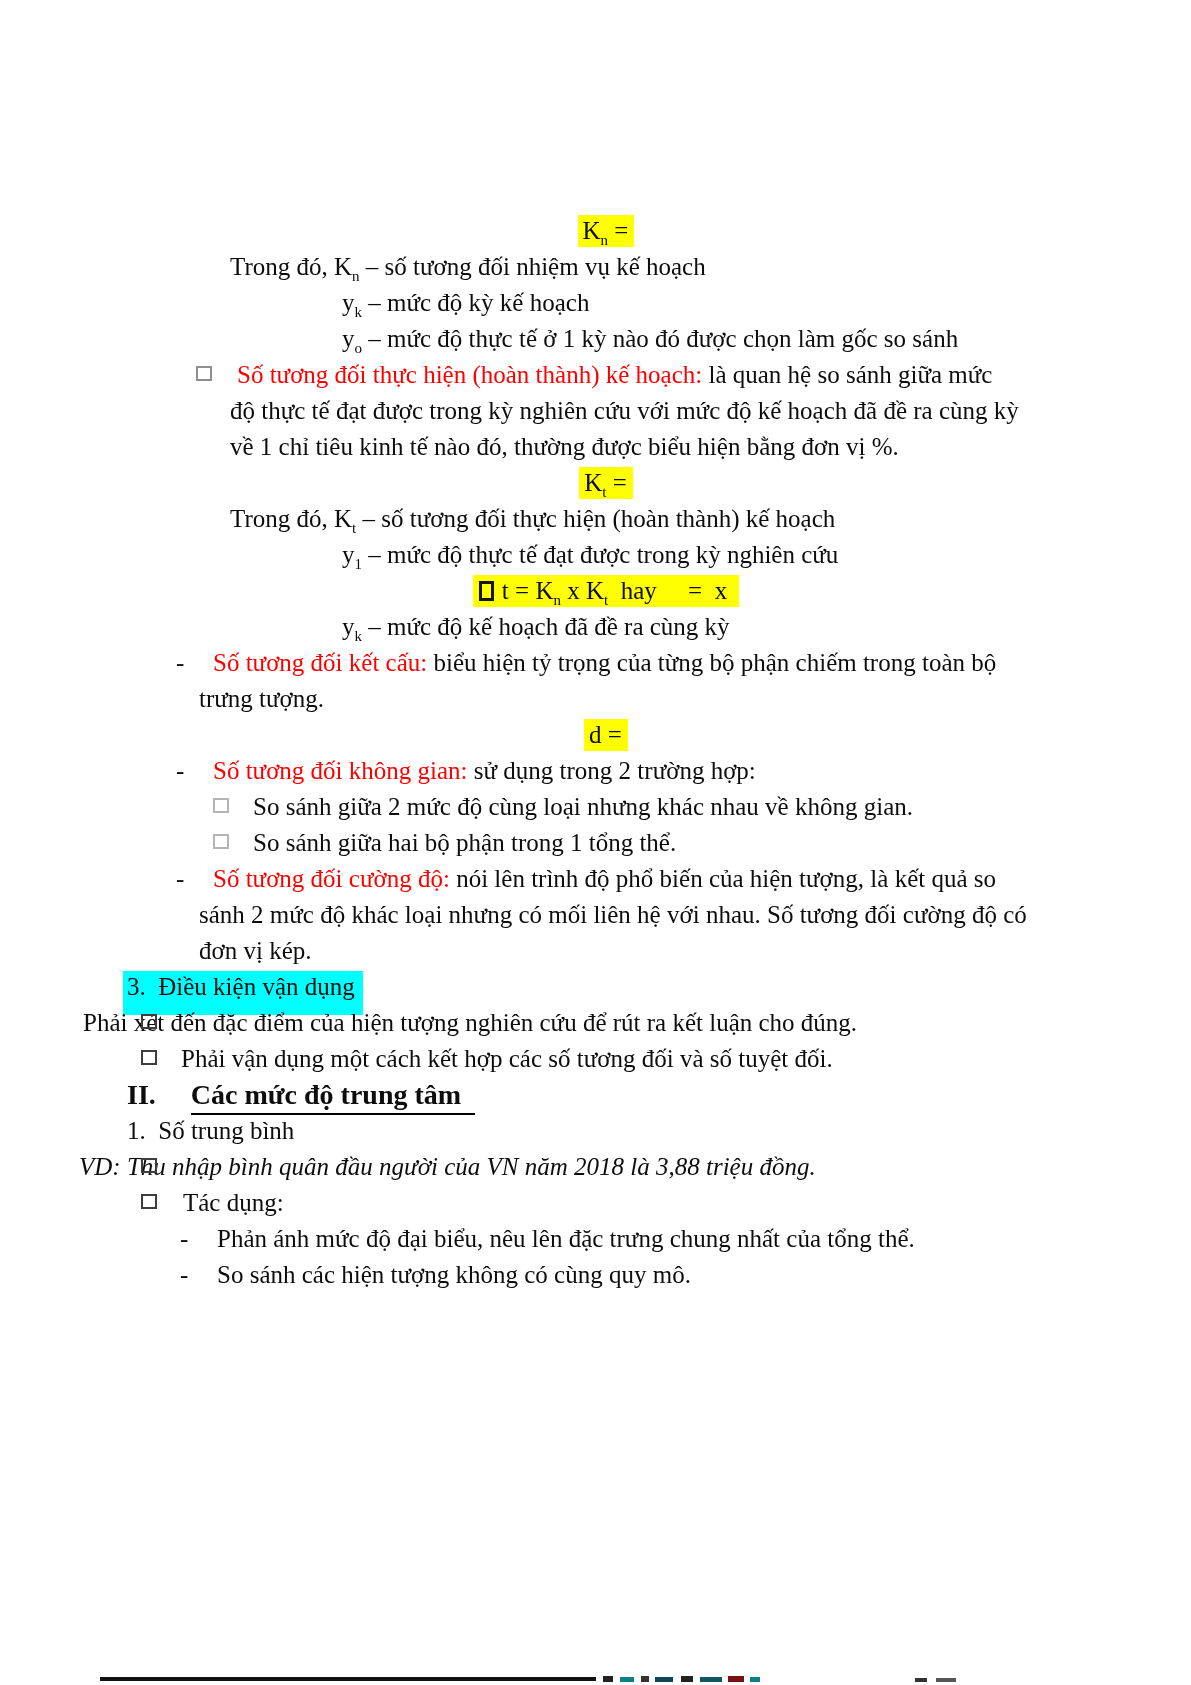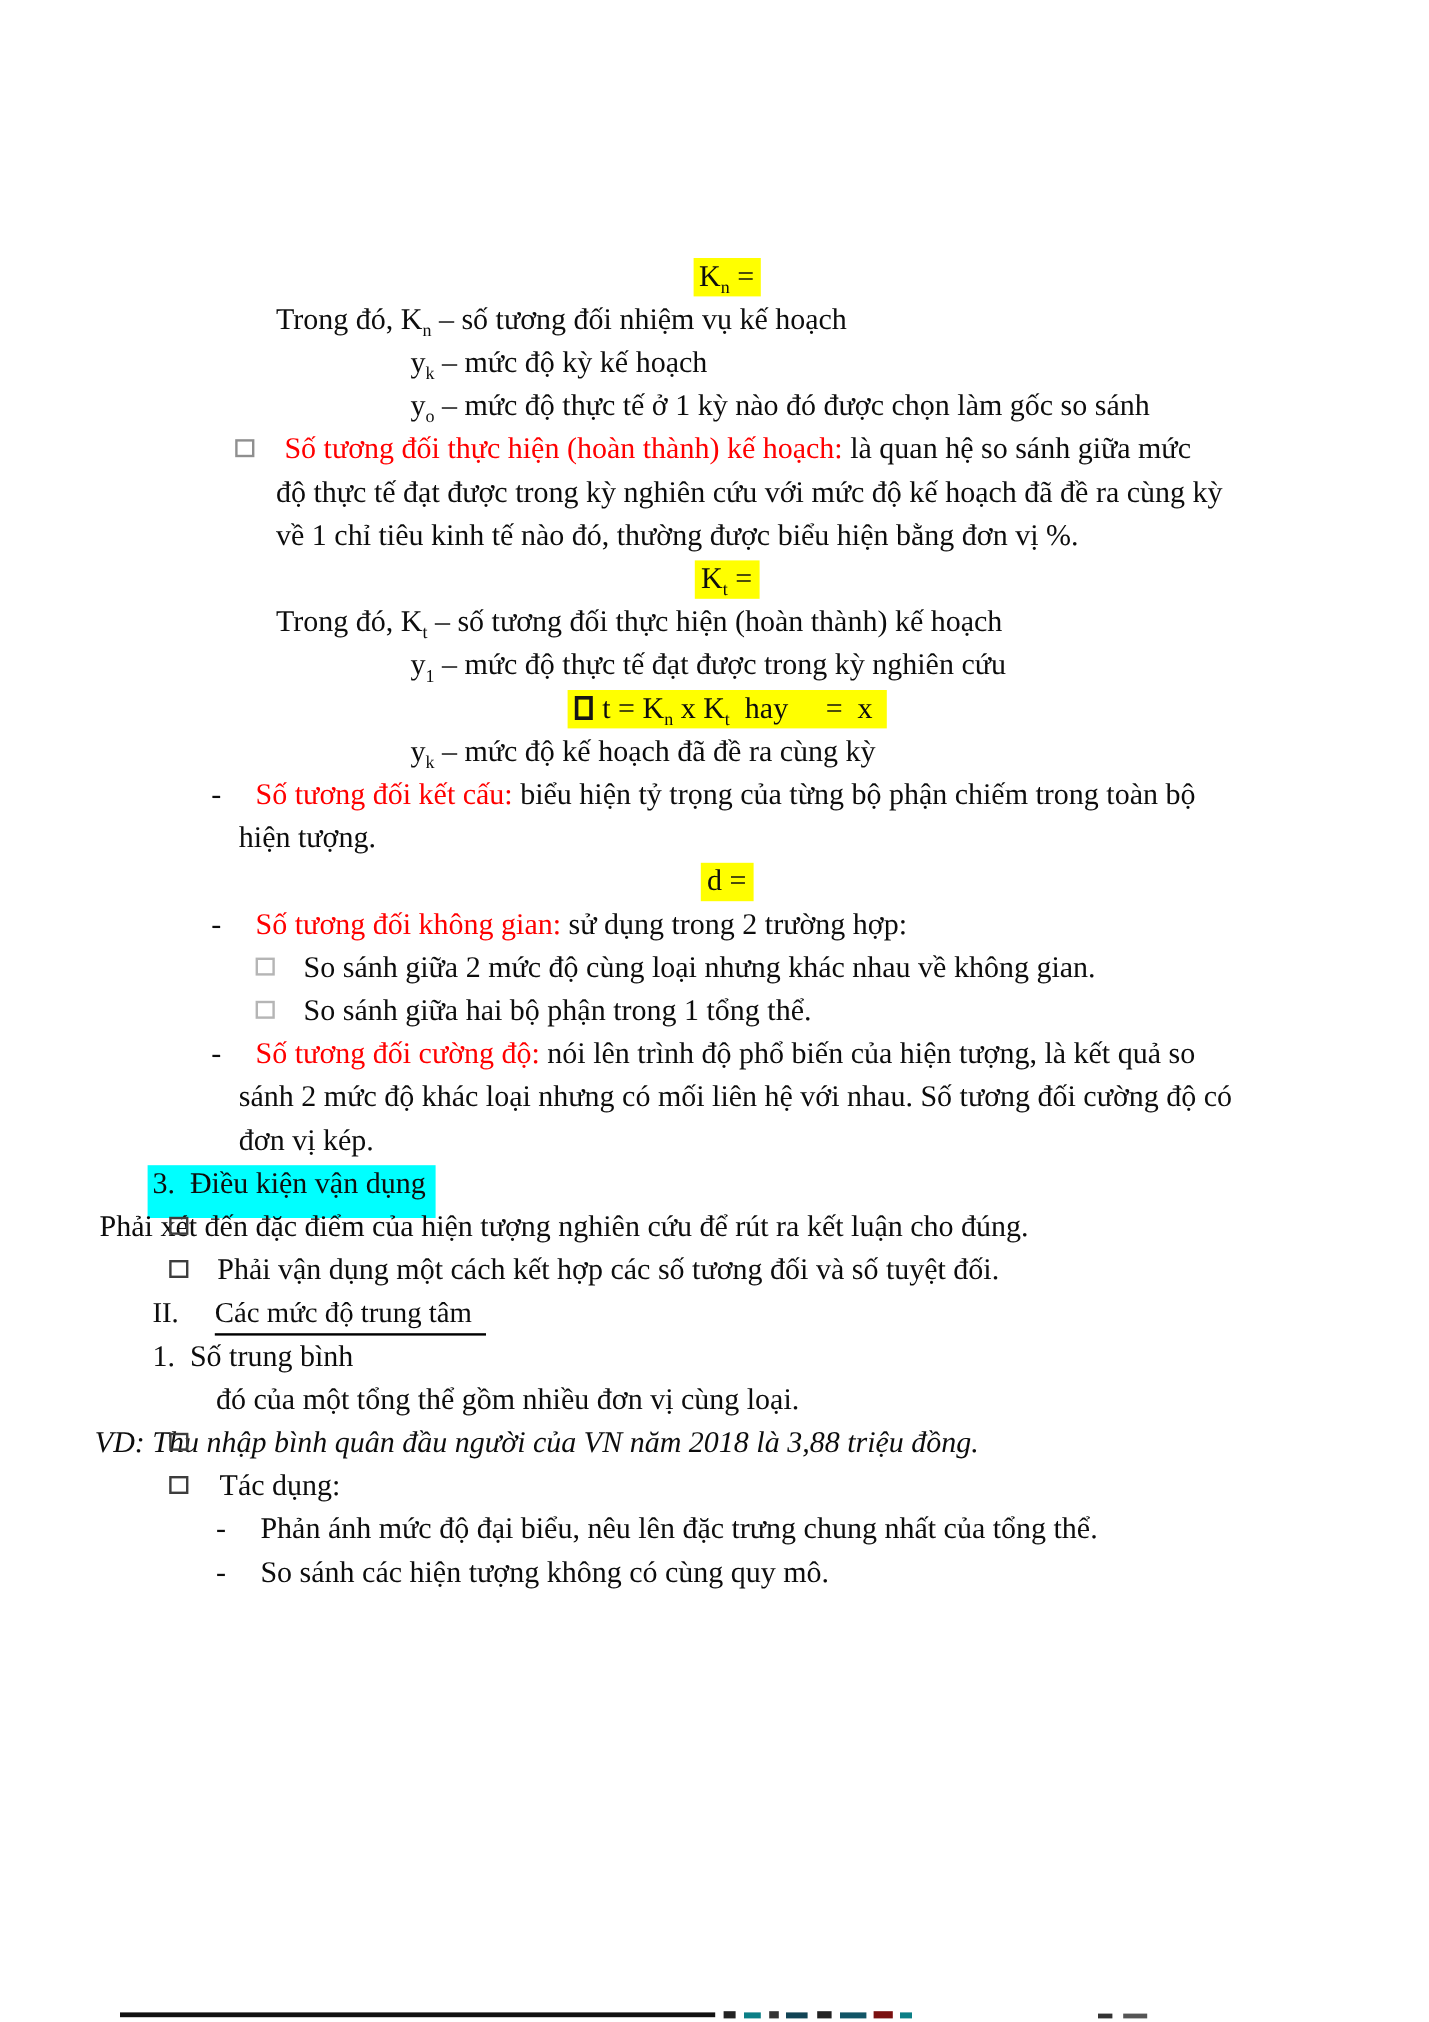--- a/index.html
+++ b/index.html
@@ -9,21 +9,21 @@
     width:1191px;height:1685px;
     background:var(--page-bg,#fff);
     overflow:hidden;
     font-family:"Liberation Serif","DejaVu Serif",serif;
     color:var(--text,#0d0d0d);
     font-size:25px;
   }
   .content{position:absolute;top:213px;left:0;right:0;}
   .line{position:relative;height:36px;line-height:36px;white-space:pre;}
   .line.center{text-align:center;padding-left:21px;}
-  .line.big{font-size:24px;}
+  .line.big{font-size:28px;font-weight:bold;}
   sub{font-size:15px;line-height:0;}
   .red{color:var(--red,#ff0000);}
   .u{border-bottom:2px solid #000;padding-bottom:3px;}
   .hl-yellow{background:var(--yellow,#ffff00);padding:2px 6px 3px 5px;}
   .hl-cyan{background:var(--cyan,#00ffff);padding:2px 8px 15px 4px;margin-left:-4px;}
   .marker{position:absolute;top:0;line-height:36px;}
   .cb{position:absolute;width:14px;height:15px;top:9px;border:2px solid #444;background:transparent;box-sizing:border-box;width:16px;}
   .cb-dark{border-color:#3d3d3d;}
   .cb-gray{border-color:#8f8f8f;}
   .cb-light{border-color:#b5b5b5;}
@@ -41,34 +41,33 @@
       <div class="line" style="padding-left: 342px;"><span>y</span><sub>o</sub><span> – mức độ thực tế ở 1 kỳ nào đó được chọn làm gốc so sánh</span></div>
       <div class="line" style="padding-left: 237px;"><span class="marker cb cb-gray" style="left: 196px;"></span><span class="red">Số tương đối thực hiện (hoàn thành) kế hoạch:</span><span> là quan hệ so sánh giữa mức</span></div>
       <div class="line" style="padding-left: 230px;"><span>độ thực tế đạt được trong kỳ nghiên cứu với mức độ kế hoạch đã đề ra cùng kỳ</span></div>
       <div class="line" style="padding-left: 230px;"><span>về 1 chỉ tiêu kinh tế nào đó, thường được biểu hiện bằng đơn vị %.</span></div>
       <div class="line center"><span class="hl-yellow"><span>K</span><sub>t</sub><span> =</span></span></div>
       <div class="line" style="padding-left: 230px;"><span>Trong đó, K</span><sub>t</sub><span> – số tương đối thực hiện (hoàn thành) kế hoạch</span></div>
       <div class="line" style="padding-left: 342px;"><span>y</span><sub>1</sub><span> – mức độ thực tế đạt được trong kỳ nghiên cứu</span></div>
       <div class="line center"><span class="hl-yellow"><span class="box-icon"></span><span> t = K</span><sub>n</sub><span> x K</span><sub>t</sub><span>  hay     =  x </span></span></div>
       <div class="line" style="padding-left: 342px;"><span>y</span><sub>k</sub><span> – mức độ kế hoạch đã đề ra cùng kỳ</span></div>
       <div class="line" style="padding-left: 213px;"><span class="marker" style="left: 176px;">-</span><span class="red">Số tương đối kết cấu:</span><span> biểu hiện tỷ trọng của từng bộ phận chiếm trong toàn bộ</span></div>
-      <div class="line" style="padding-left: 199px;"><span>hiện tượng.</span></div>
+      <div class="line" style="padding-left: 199px;"><span>trưng tượng.</span></div>
       <div class="line center"><span class="hl-yellow"><span>d =</span></span></div>
       <div class="line" style="padding-left: 213px;"><span class="marker" style="left: 176px;">-</span><span class="red">Số tương đối không gian:</span><span> sử dụng trong 2 trường hợp:</span></div>
       <div class="line" style="padding-left: 253px;"><span class="marker cb cb-light" style="left: 213px;"></span><span>So sánh giữa 2 mức độ cùng loại nhưng khác nhau về không gian.</span></div>
       <div class="line" style="padding-left: 253px;"><span class="marker cb cb-light" style="left: 213px;"></span><span>So sánh giữa hai bộ phận trong 1 tổng thể.</span></div>
       <div class="line" style="padding-left: 213px;"><span class="marker" style="left: 176px;">-</span><span class="red">Số tương đối cường độ:</span><span> nói lên trình độ phổ biến của hiện tượng, là kết quả so</span></div>
       <div class="line" style="padding-left: 199px;"><span>sánh 2 mức độ khác loại nhưng có mối liên hệ với nhau. Số tương đối cường độ có</span></div>
       <div class="line" style="padding-left: 199px;"><span>đơn vị kép.</span></div>
       <div class="line" style="padding-left: 127px;"><span class="hl-cyan"><span>3.  Điều kiện vận dụng</span></span></div>
       <div class="line" style="padding-left: 83px;"><span class="marker cb cb-dark" style="left: 141px;"></span><span>Phải xét đến đặc điểm của hiện tượng nghiên cứu để rút ra kết luận cho đúng.</span></div>
       <div class="line" style="padding-left: 181px;"><span class="marker cb cb-dark" style="left: 141px;"></span><span>Phải vận dụng một cách kết hợp các số tương đối và số tuyệt đối.</span></div>
       <div class="line big" style="padding-left: 127px;"><span>II.     </span><span class="u">Các mức độ trung tâm  </span></div>
       <div class="line" style="padding-left: 127px;"><span>1.  Số trung bình</span></div>
-      <div class="line" style="padding-left: 180px;"><span>đó của một tổng thể gồm nhiều đơn vị cùng loại.</span></div>
       <div class="line" style="padding-left: 79px; font-style: italic;"><span class="marker cb cb-dark" style="left: 141px;"></span><span>VD: Thu nhập bình quân đầu người của VN năm 2018 là 3,88 triệu đồng.</span></div>
       <div class="line" style="padding-left: 183px;"><span class="marker cb cb-dark" style="left: 141px;"></span><span>Tác dụng:</span></div>
       <div class="line" style="padding-left: 217px;"><span class="marker" style="left: 180px;">-</span><span>Phản ánh mức độ đại biểu, nêu lên đặc trưng chung nhất của tổng thể.</span></div>
       <div class="line" style="padding-left: 217px;"><span class="marker" style="left: 180px;">-</span><span>So sánh các hiện tượng không có cùng quy mô.</span></div>
     </div>
 <div class="frag" style="left: 100px; top: 1677px; width: 496px; height: 4px; background: rgb(17, 17, 17);"></div>
     <div class="frag" style="left: 603px; top: 1676px; width: 10px; height: 6px; background: rgb(34, 34, 34);"></div>
     <div class="frag" style="left: 620px; top: 1677px; width: 14px; height: 5px; background: rgb(11, 127, 134);"></div>
     <div class="frag" style="left: 641px; top: 1676px; width: 8px; height: 6px; background: rgb(51, 51, 51);"></div>
     <div class="frag" style="left: 655px; top: 1677px; width: 18px; height: 5px; background: rgb(17, 68, 85);"></div>

